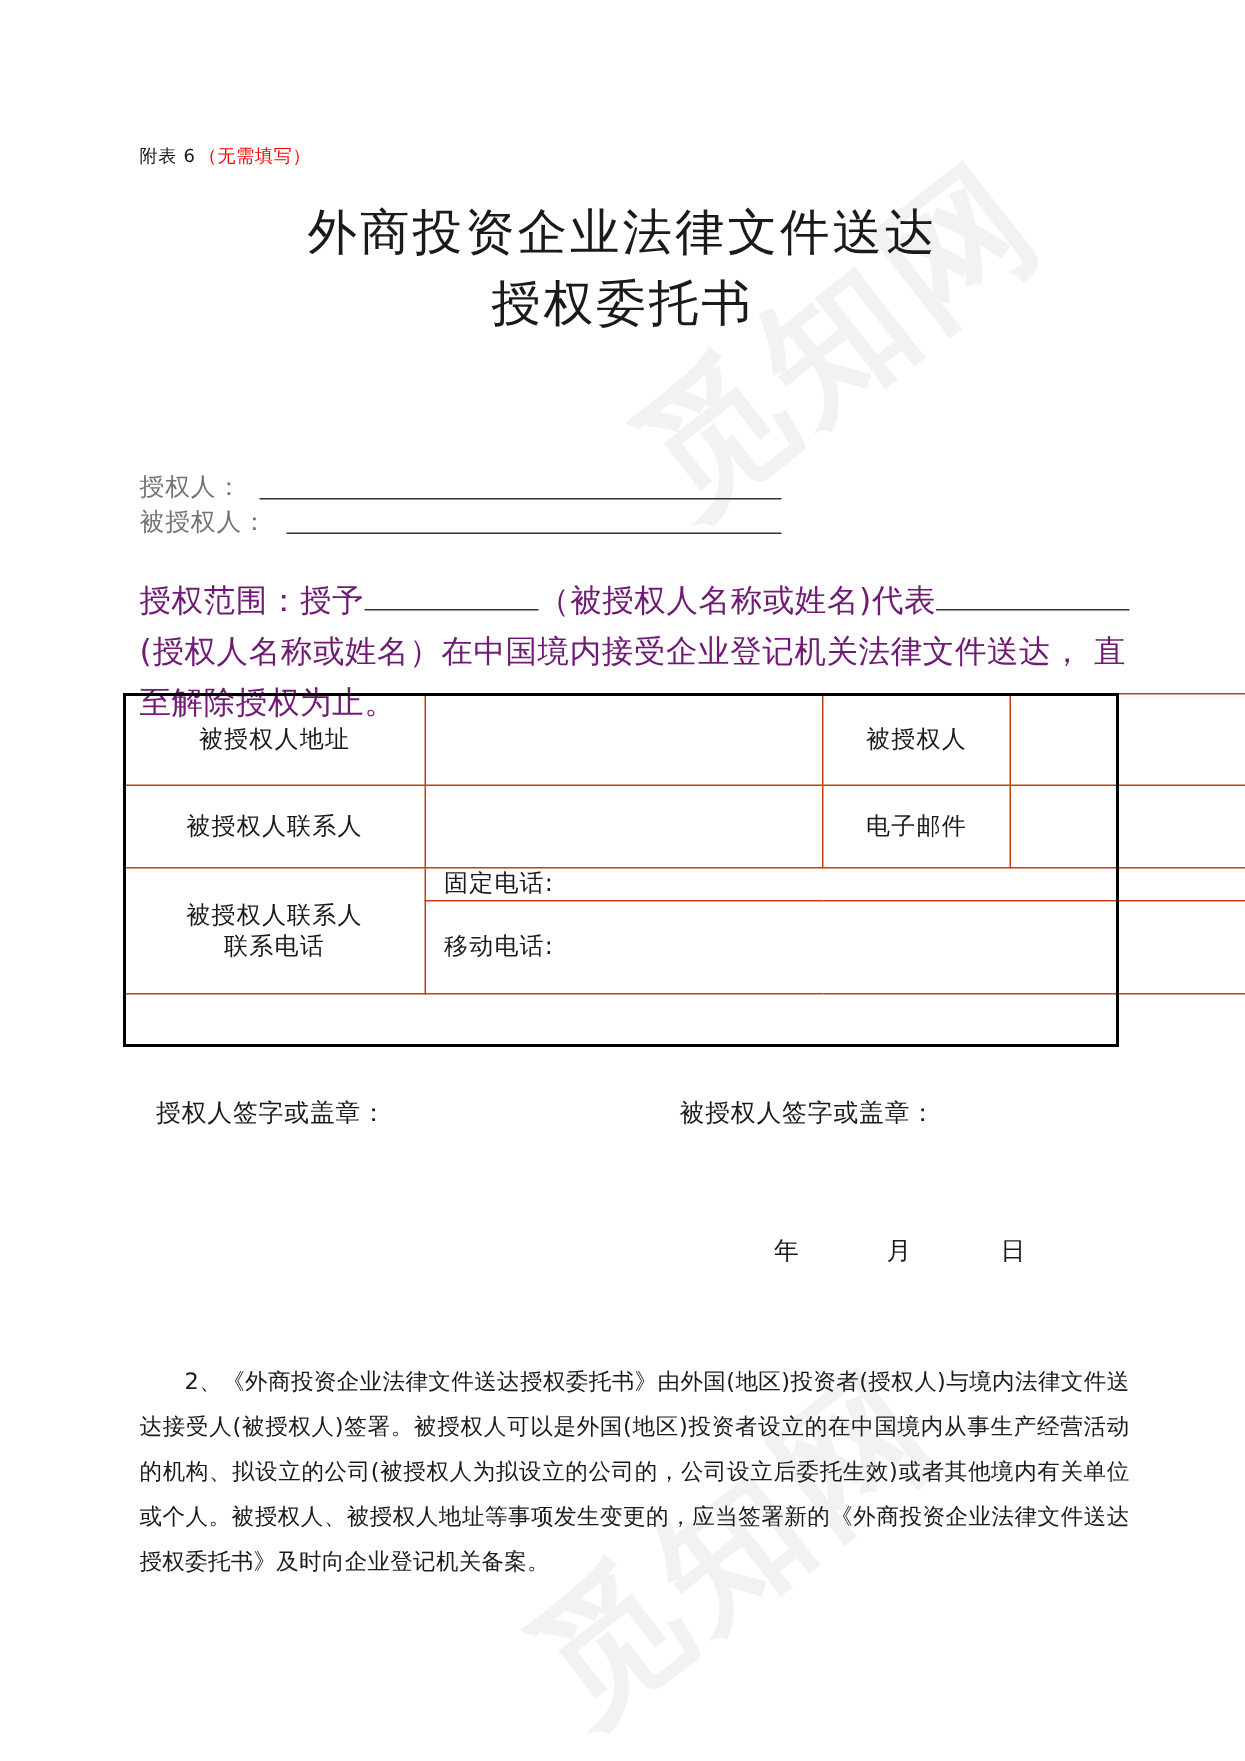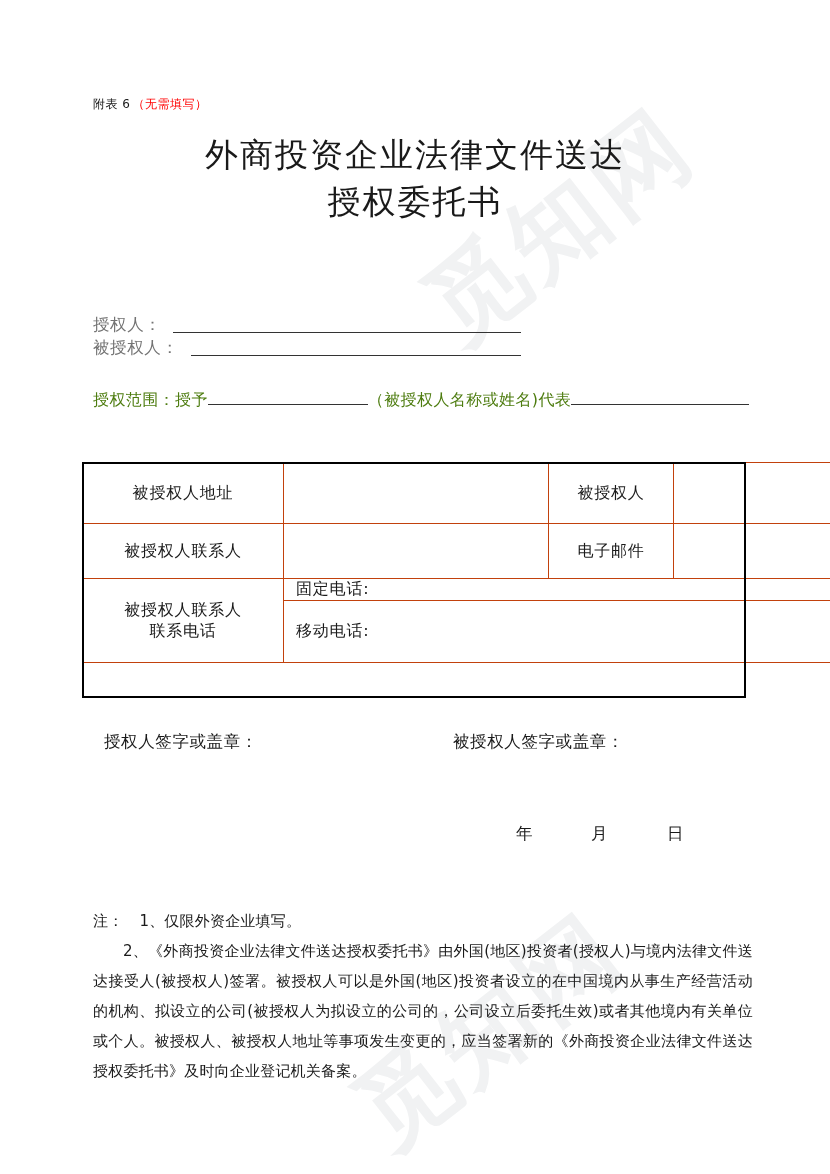--- a/index.html
+++ b/index.html
@@ -102,24 +102,24 @@
     height: 1.05em;
   }
   .bf-1 { width: 348px; margin-left: 12px; }
   .bf-2 { width: 330px; margin-left: 12px; }
 
   .scope-block {
     position: absolute;
     left: 93px;
     top: 383px;
     width: 660px;
-    font-size: 16px;
+    font-size: 21px;
     line-height: 34px;
     letter-spacing: 0.4px;
-    color: #4d7c0f;
+    color: #701a75;
   }
   .scope-line { white-space: nowrap; display: flex; align-items: baseline; }
   .bf-3 { width: 160px; }
   .bf-4 { width: 178px; }
 
   
   table.info-table {
     position: absolute;
     left: 82px;
     top: 462px;
@@ -224,20 +224,21 @@
       <span class="blank-fill bf-2"></span>
     </div>
 
     <div class="scope-block">
       <div class="scope-line">
         <span>授权范围：授予</span>
         <span class="blank-fill bf-3"></span>
         <span>（被授权人名称或姓名)代表</span>
         <span class="blank-fill bf-4"></span>
       </div>
+      <div>(授权人名称或姓名）在中国境内接受企业登记机关法律文件送达， 直至解除授权为止。</div>
     </div>
 
     <table class="info-table">
       <tbody>
         <tr>
           <td class="cell-label" style="width:176px;height:60px;">被授权人地址</td>
           <td class="cell-value" style="width:240px;"></td>
           <td class="cell-label" style="width:100px;">被授权人</td>
           <td class="cell-value" style="width:148px;"></td>
         </tr>
@@ -266,20 +267,17 @@
       <span class="sign-right">被授权人签字或盖章：</span>
     </div>
 
     <div class="date-row">
       <span class="date-y">年</span>
       <span class="date-m">月</span>
       <span class="date-d">日</span>
     </div>
 
     <div class="notes">
-      <div class="note-first">
-        <span class="note-label">注：</span><span>1、仅限外资企业填写。</span>
-      </div>
       <div class="note-body">2、《外商投资企业法律文件送达授权委托书》由外国(地区)投资者(授权人)与境内法律文件送达接受人(被授权人)签署。被授权人可以是外国(地区)投资者设立的在中国境内从事生产经营活动的机构、拟设立的公司(被授权人为拟设立的公司的，公司设立后委托生效)或者其他境内有关单位或个人。被授权人、被授权人地址等事项发生变更的，应当签署新的《外商投资企业法律文件送达授权委托书》及时向企业登记机关备案。</div>
     </div>
 
   </div>
 </div>
 
 </body></html>

